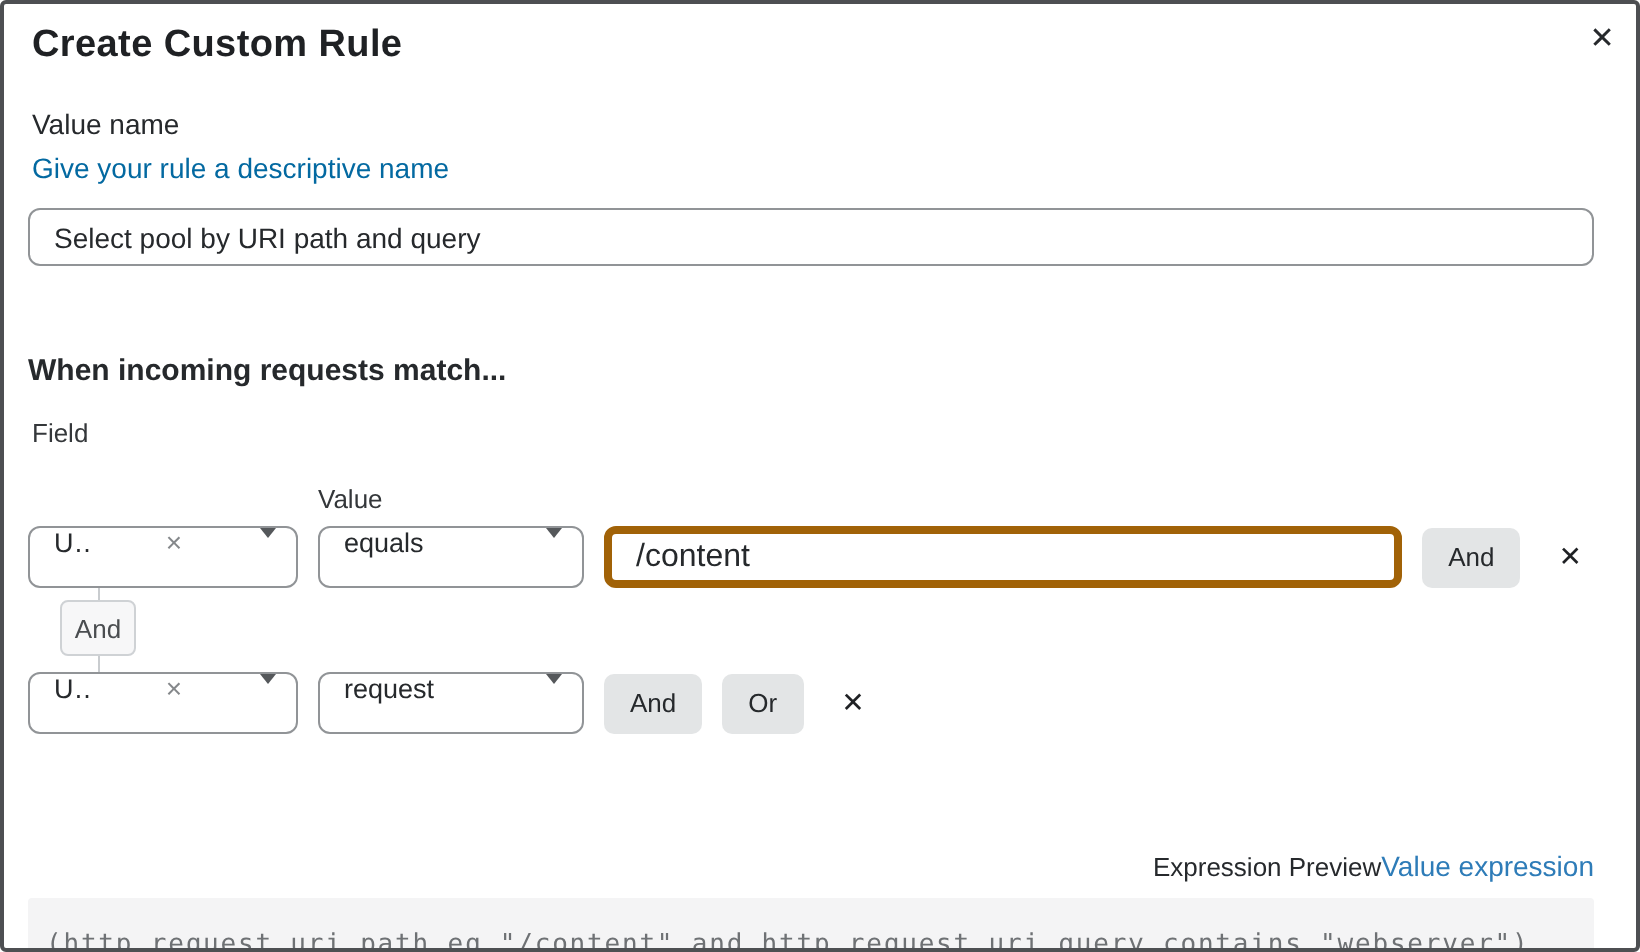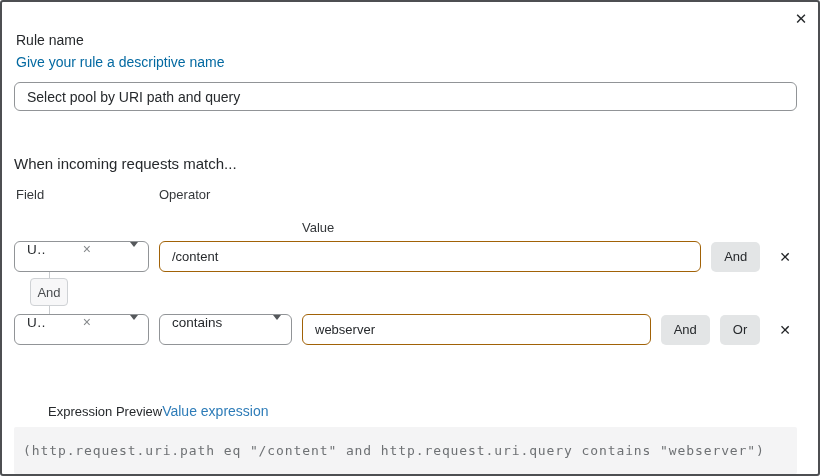--- a/index.html
+++ b/index.html
@@ -46,21 +46,21 @@
     padding: 0 12px;
     font-size: 14px; color: #26292c;
     font-family: "Liberation Sans", sans-serif;
     background: #fff;
     outline: none;
   }
 
   .section-heading {
     margin-top: 44px;
     font-size: 15px;
-    font-weight: normal;
+    font-weight: bold;
     color: #26292c;
   }
 
   .col-labels { display: flex; gap: 10px; margin-top: 15px; font-size: 13px; color: #34373a; justify-content: space-between; }
   .col-field    { width: 135px; flex: 0 0 135px; padding-left: 2px; }
   .col-operator { width: 133px; flex: 0 0 133px; }
   .col-value    { flex: 1; margin-top: 33px; }
 
   .match-row { display: flex; gap: 10px; align-items: center; margin-top: 6px; }
 
@@ -86,24 +86,24 @@
   }
   .caret {
     width: 0; height: 0; flex: 0 0 auto;
     border-left: 4.5px solid transparent;
     border-right: 4.5px solid transparent;
     border-top: 5.5px solid #55585b;
   }
 
   .value-input {
     flex: 1; height: 31px;
-    border: 1px solid #a16207;
+    border: 4px solid #a16207;
     border-radius: 6px;
     padding: 0 12px;
-    font-size: 13px; color: #26292c;
+    font-size: 16px; color: #26292c;
     font-family: "Liberation Sans", sans-serif;
     outline: none; min-width: 0;
   }
 
   .logic-btn {
     height: 30px;
     border: none; border-radius: 5px;
     background: #e3e5e6;
     color: #26292c;
     font-size: 13px;
@@ -129,21 +129,21 @@
     width: 38px; height: 28px;
     background: #f7f7f8;
     border: 1px solid #cfd2d5;
     border-radius: 4px;
     display: flex; align-items: center; justify-content: center;
     font-size: 13px; color: #4a4d50;
   }
 
   .expression-header {
     margin-top: 58px;
-    display: flex; justify-content: flex-start; align-items: baseline; margin-left: 32px;
+    display: flex; justify-content: flex-end; align-items: baseline; margin-left: 32px;
   }
   .expression-label { font-size: 13px; color: #26292c; padding-left: 2px; }
   .edit-link { font-size: 14px; color: #2e7cb8; text-decoration: none; cursor: pointer; }
 
   .code-block {
     margin-top: 8px;
     background: #f4f4f5;
     border-radius: 2px;
     padding: 16px 8px 16px 9px;
     font-family: "DejaVu Sans Mono", "Liberation Mono", monospace;
@@ -152,62 +152,65 @@
     color: #6e7174;
     white-space: nowrap;
     overflow: hidden;
   }
 </style>
 </head>
 <body>
 
 <div class="dialog">
 
+  <h1 class="dialog-title">Create Custom Rule</h1>
   <button class="close-btn">✕</button>
 
-  <div class="field-label">Rule name</div>
+  <div class="field-label">Value name</div>
   <div class="field-desc">Give your rule a descriptive name</div>
   <input class="text-input" type="text" value="Select pool by URI path and query" style="">
 
   <div class="section-heading">When incoming requests match...</div>
 
   <div class="col-labels">
     <div class="col-field">Field</div>
-    <div class="col-operator">Operator</div>
     <div class="col-value">Value</div>
   </div>
 
   <div class="match-row">
     <div class="select-box w-field">
       <span class="select-label">URI Path</span>
       <span class="clear-x">×</span>
       <span class="caret"></span>
     </div>
+    <div class="select-box w-operator">
+      <span class="select-label">equals</span>
+      <span class="caret"></span>
+    </div>
     <input class="value-input" type="text" value="/content" style="">
     <button class="logic-btn">And</button>
     <button class="remove-btn">✕</button>
   </div>
 
   <div class="connector">
     <div class="vline-top"></div>
     <div class="and-badge">And</div>
     <div class="vline-bottom"></div>
   </div>
 
   <div class="match-row" style="margin-top:0;">
     <div class="select-box w-field">
       <span class="select-label">URI Query St...</span>
       <span class="clear-x">×</span>
       <span class="caret"></span>
     </div>
     <div class="select-box w-operator">
-      <span class="select-label">contains</span>
-      <span class="caret"></span>
-    </div>
-    <input class="value-input" type="text" value="webserver" style="">
+      <span class="select-label">request</span>
+      <span class="caret"></span>
+    </div>
     <button class="logic-btn">And</button>
     <button class="logic-btn">Or</button>
     <button class="remove-btn">✕</button>
   </div>
 
   <div class="expression-header">
     <span class="expression-label">Expression Preview</span>
     <a class="edit-link">Value expression</a>
   </div>
   <div class="code-block">(http.request.uri.path eq "/content" and http.request.uri.query contains "webserver")</div>

